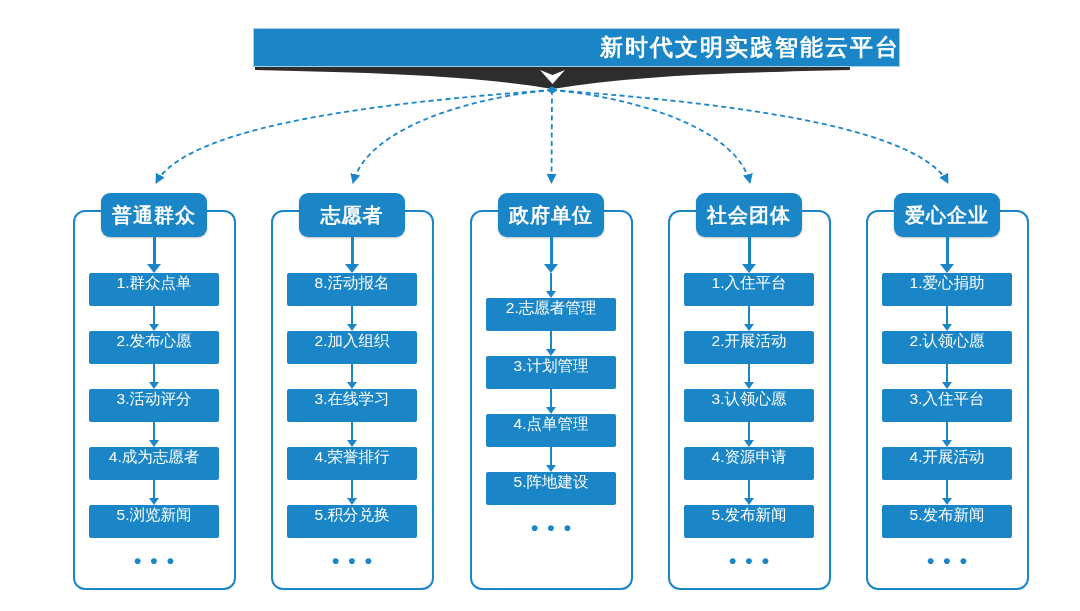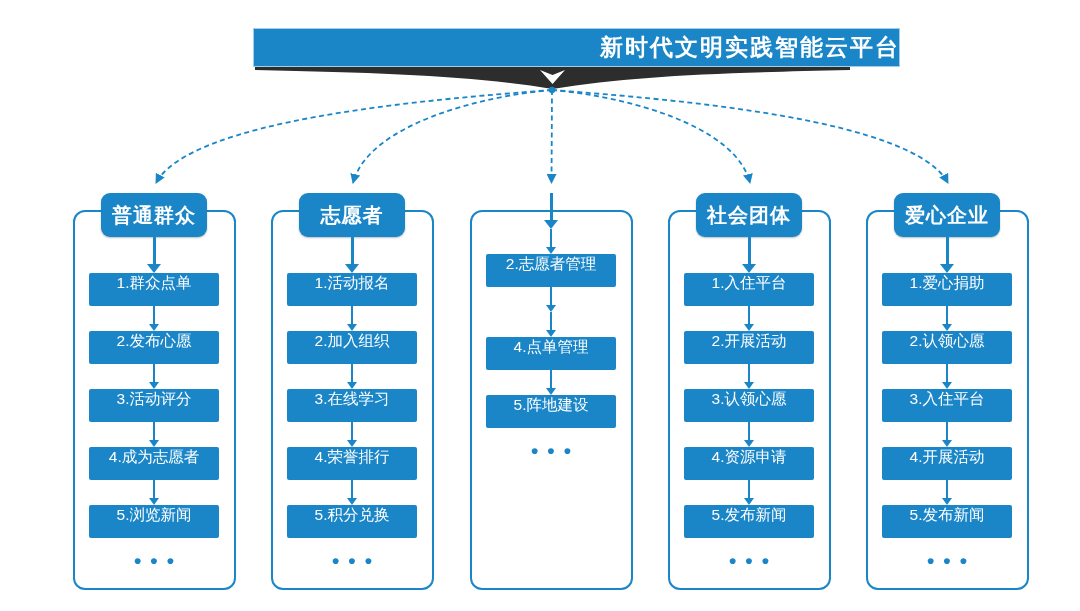--- a/index.html
+++ b/index.html
@@ -160,21 +160,21 @@
       <div class="column" style="left: 270.5px;">
     <div class="col-box"></div>
     <div class="col-header">
       <span class="hdr-label">志愿者</span>
     </div>
     <div class="varrow big">
           <i class="line"></i>
           <i class="head"></i>
         </div>
     <div class="step">
-    <span class="step-label">1.活动报名</span>
+    <span class="step-label">8.活动报名</span>
   </div>
         <div class="varrow">
           <i class="line"></i>
           <i class="head"></i>
         </div>
         <div class="step">
     <span class="step-label">2.加入组织</span>
   </div>
         <div class="varrow">
           <i class="line"></i>
@@ -194,35 +194,41 @@
           <i class="line"></i>
           <i class="head"></i>
         </div>
         <div class="step">
     <span class="step-label">5.积分兑换</span>
   </div>
         <div class="dots">•••</div>
   </div>
       <div class="column" style="left: 469.5px;">
     <div class="col-box"></div>
+    <div class="col-header">
+      <span class="hdr-label">政府单位</span>
+    </div>
     <div class="varrow big">
           <i class="line"></i>
           <i class="head"></i>
         </div>
         <div class="varrow">
           <i class="line"></i>
           <i class="head"></i>
         </div>
         <div class="step">
     <span class="step-label">2.志愿者管理</span>
   </div>
         <div class="varrow">
           <i class="line"></i>
           <i class="head"></i>
         </div>
+        <div class="step">
+    <span class="step-label">3.计划管理</span>
+  </div>
         <div class="varrow">
           <i class="line"></i>
           <i class="head"></i>
         </div>
         <div class="step">
     <span class="step-label">4.点单管理</span>
   </div>
         <div class="varrow">
           <i class="line"></i>
           <i class="head"></i>

